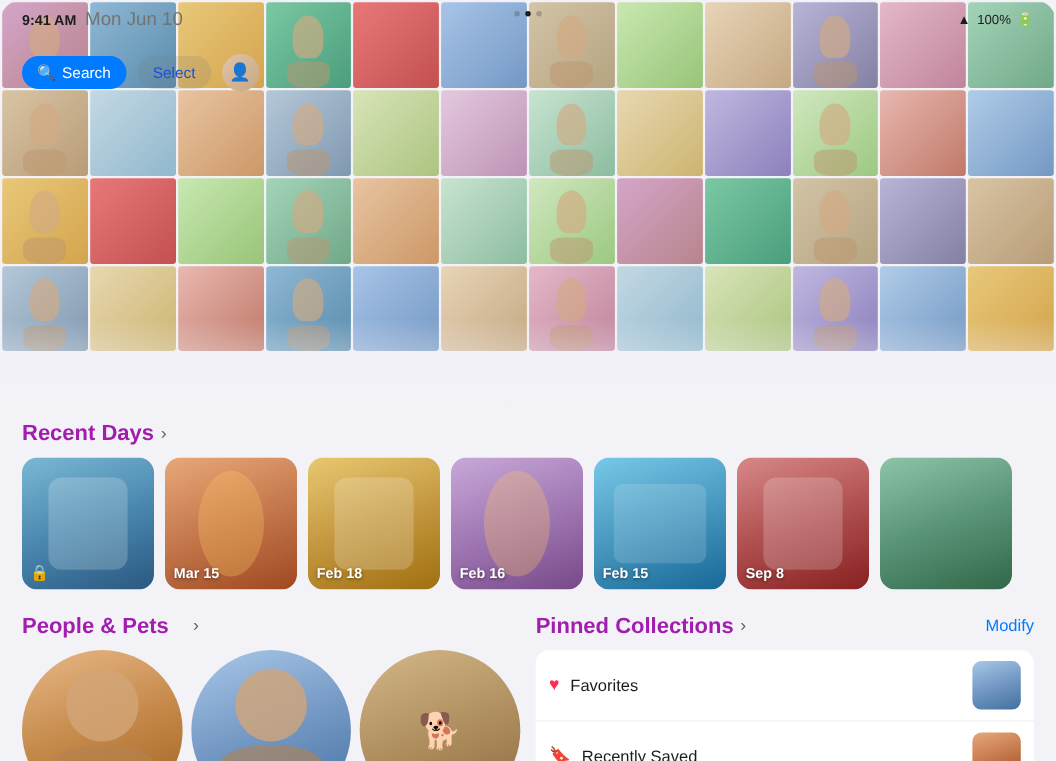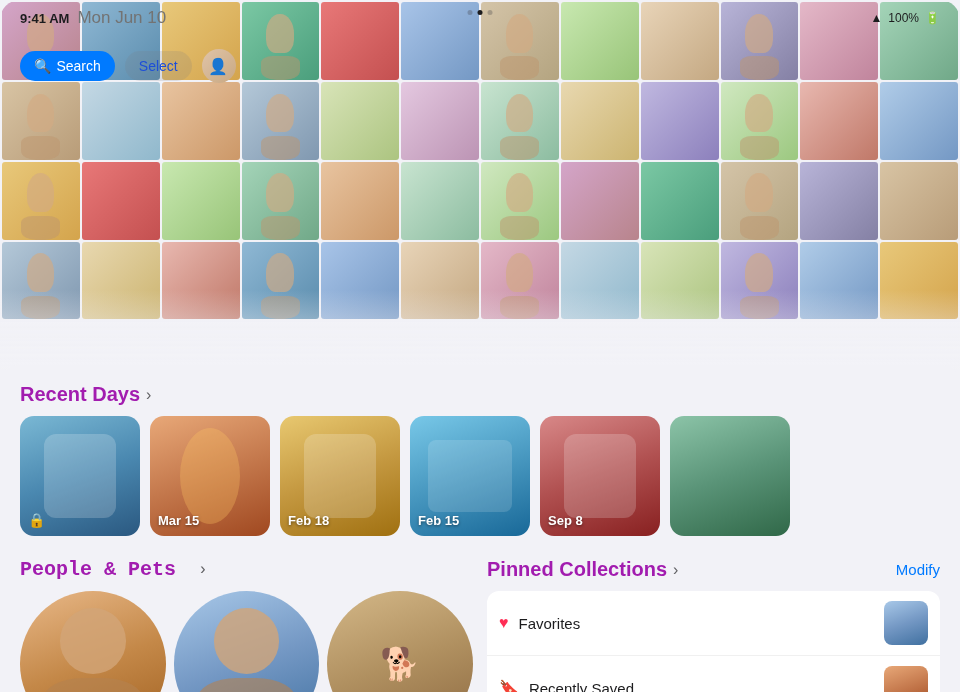--- a/index.html
+++ b/index.html
@@ -279,21 +279,20 @@
       flex: 1;
     }
 
     
     .people-title-row {
       display: flex;
       align-items: center;
       gap: 20px;
       padding: 18px 0 10px;
       cursor: pointer;
-      font-family: Liberation Mono, monospace;
     }
     .people-grid {
       display: flex;
       gap: 8px;
     }
     .person-card {
       flex: 1;
       aspect-ratio: 1;
       border-radius: 50%;
       overflow: hidden;
@@ -579,20 +578,24 @@
           <div style="width:60%;height:70%;border-radius:12px;background:rgba(255,255,255,0.2);position:absolute;top:15%;left:20%;"></div>
           <div class="day-card-icon">🔒</div>
         </div>
         <div class="day-card dc2">
           <div style="width:50%;height:80%;border-radius:50%;background:rgba(255,200,100,0.3);position:absolute;top:10%;left:25%;"></div>
           <div class="day-card-label">Mar 15</div>
         </div>
         <div class="day-card dc6">
           <div style="width:60%;height:70%;border-radius:12px;background:rgba(255,255,255,0.2);position:absolute;top:15%;left:20%;"></div>
           <div class="day-card-label">Feb 18</div>
+        </div>
+        <div class="day-card dc5">
+          <div style="width:50%;height:80%;border-radius:50%;background:rgba(255,200,100,0.3);position:absolute;top:10%;left:25%;"></div>
+          <div class="day-card-label">Feb 16</div>
         </div>
         <div class="day-card dc7">
           <div style="width:70%;height:60%;border-radius:8px;background:rgba(255,255,255,0.15);position:absolute;top:20%;left:15%;"></div>
           <div class="day-card-label">Feb 15</div>
         </div>
         <div class="day-card dc8">
           <div style="width:60%;height:70%;border-radius:12px;background:rgba(255,255,255,0.2);position:absolute;top:15%;left:20%;"></div>
           <div class="day-card-label">Sep 8</div>
         </div>
         <div class="day-card dc4"></div>

